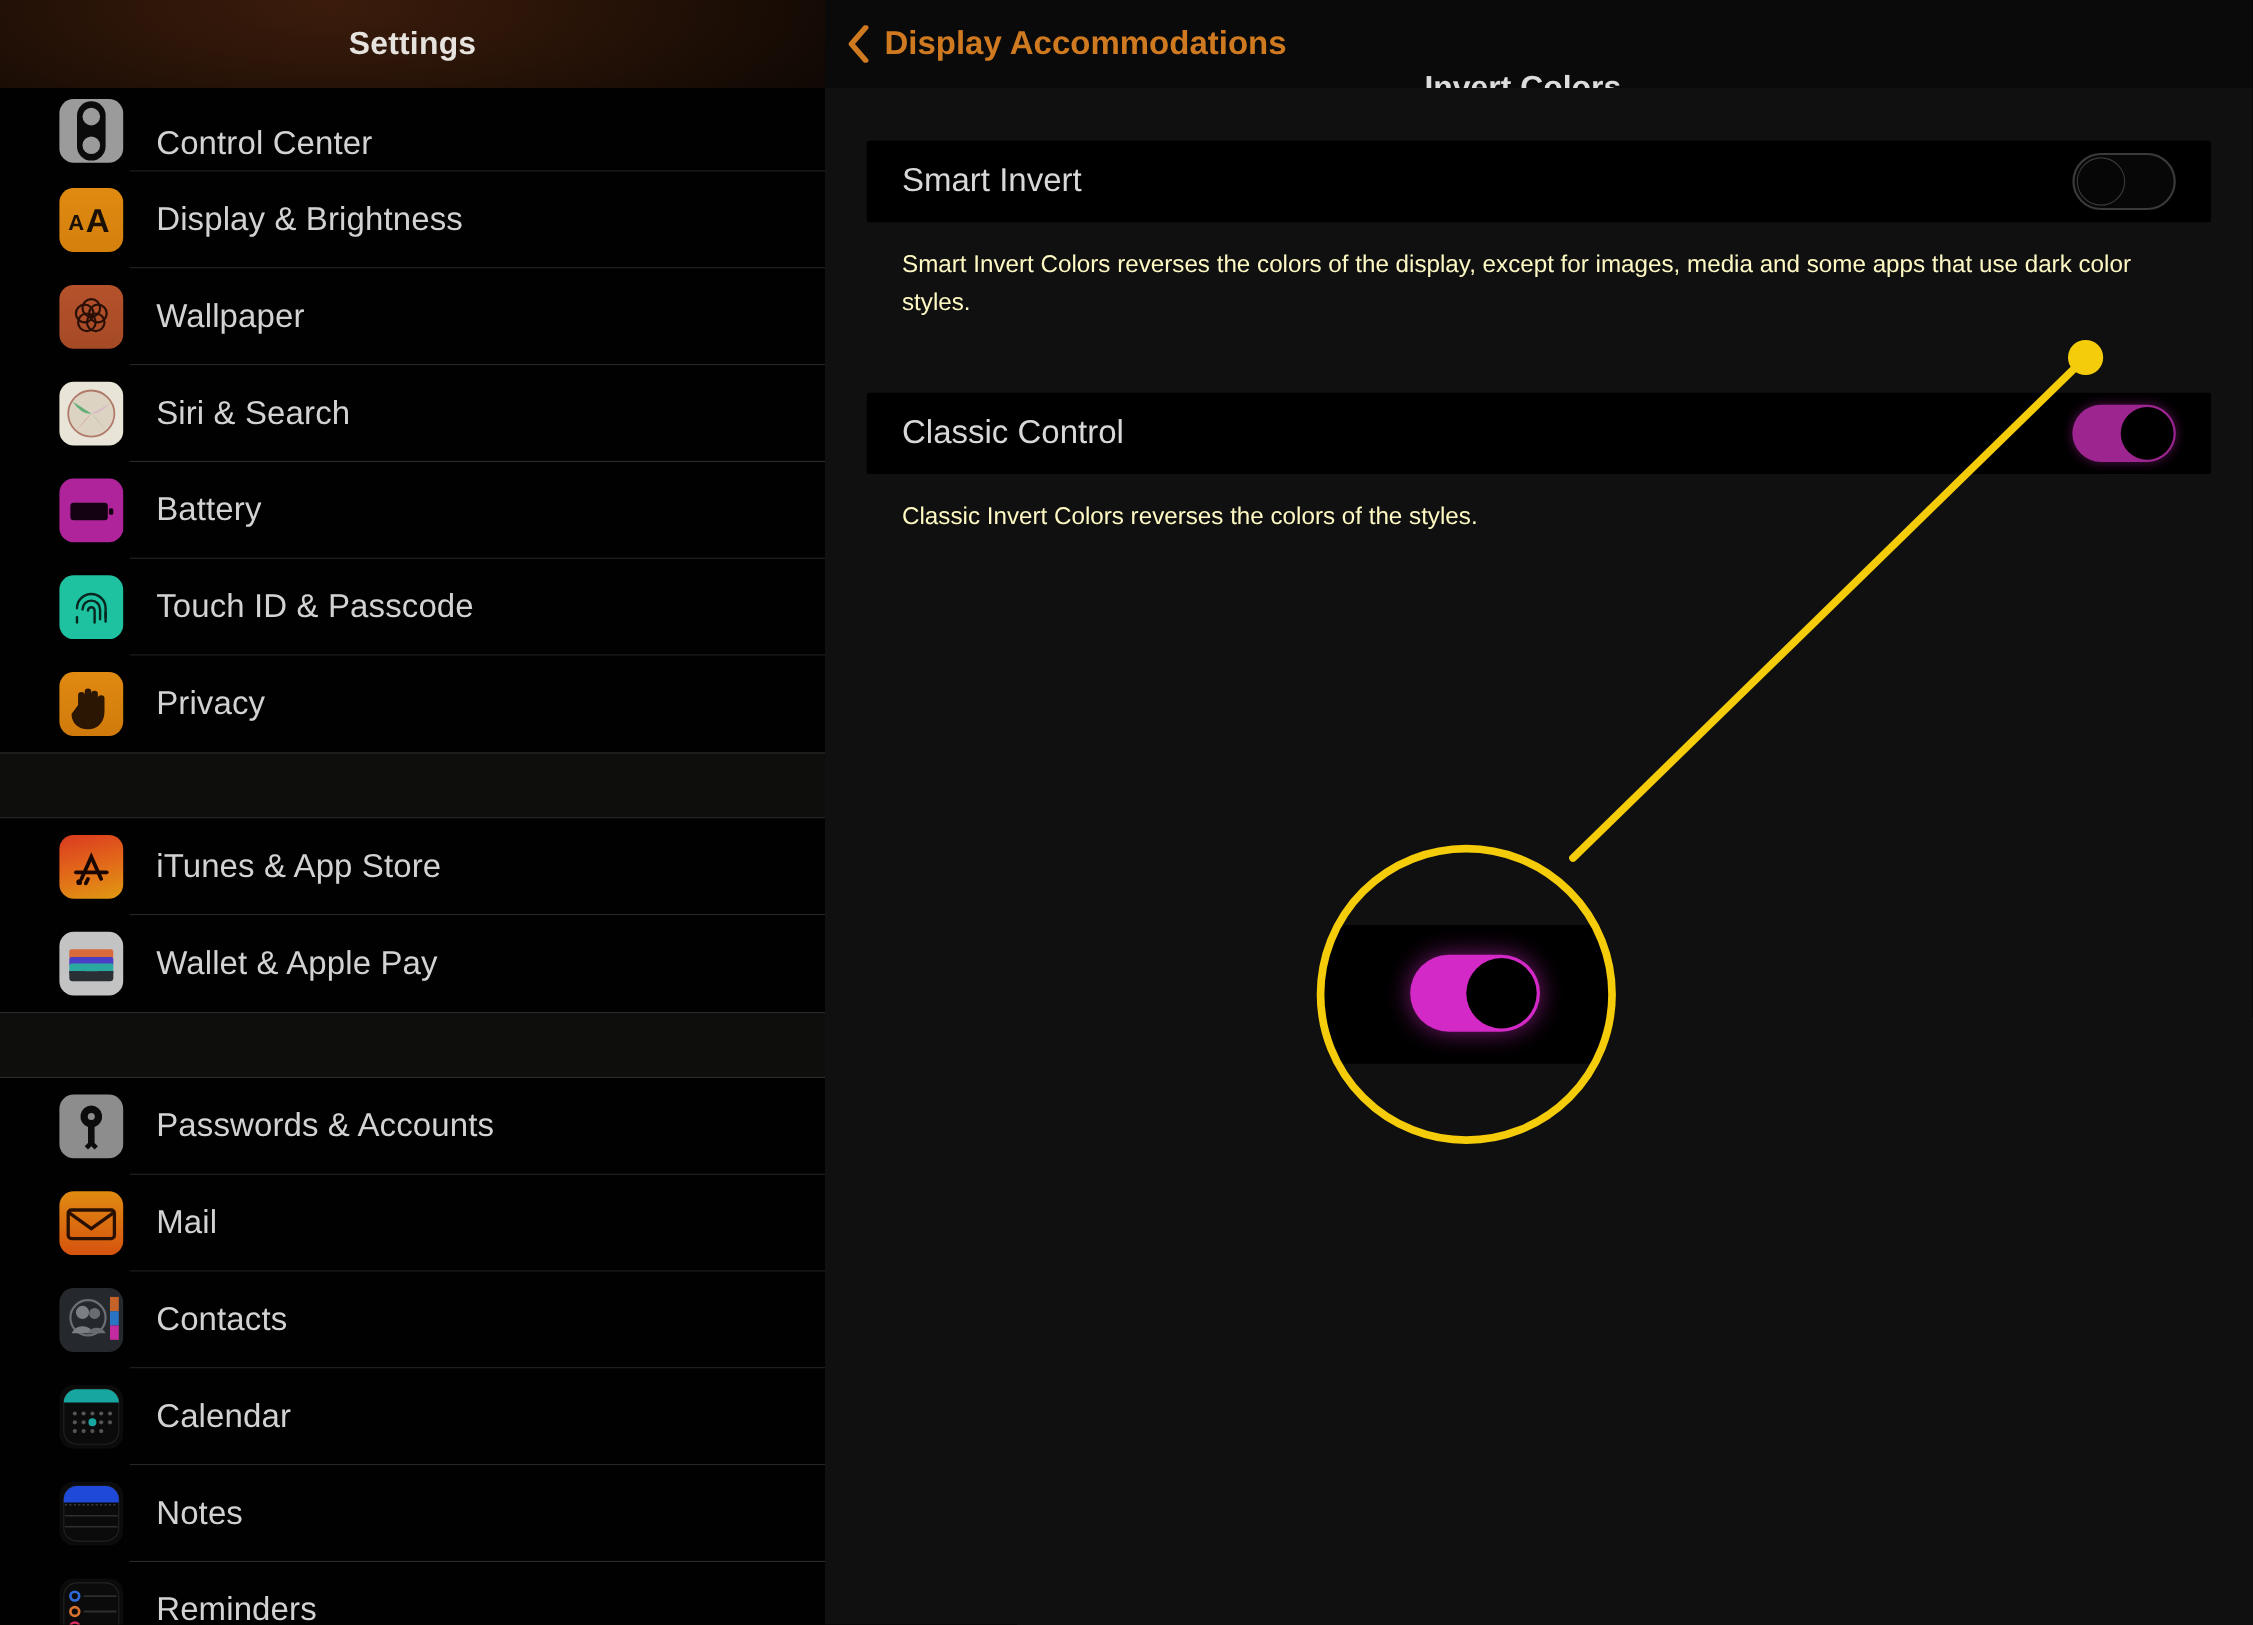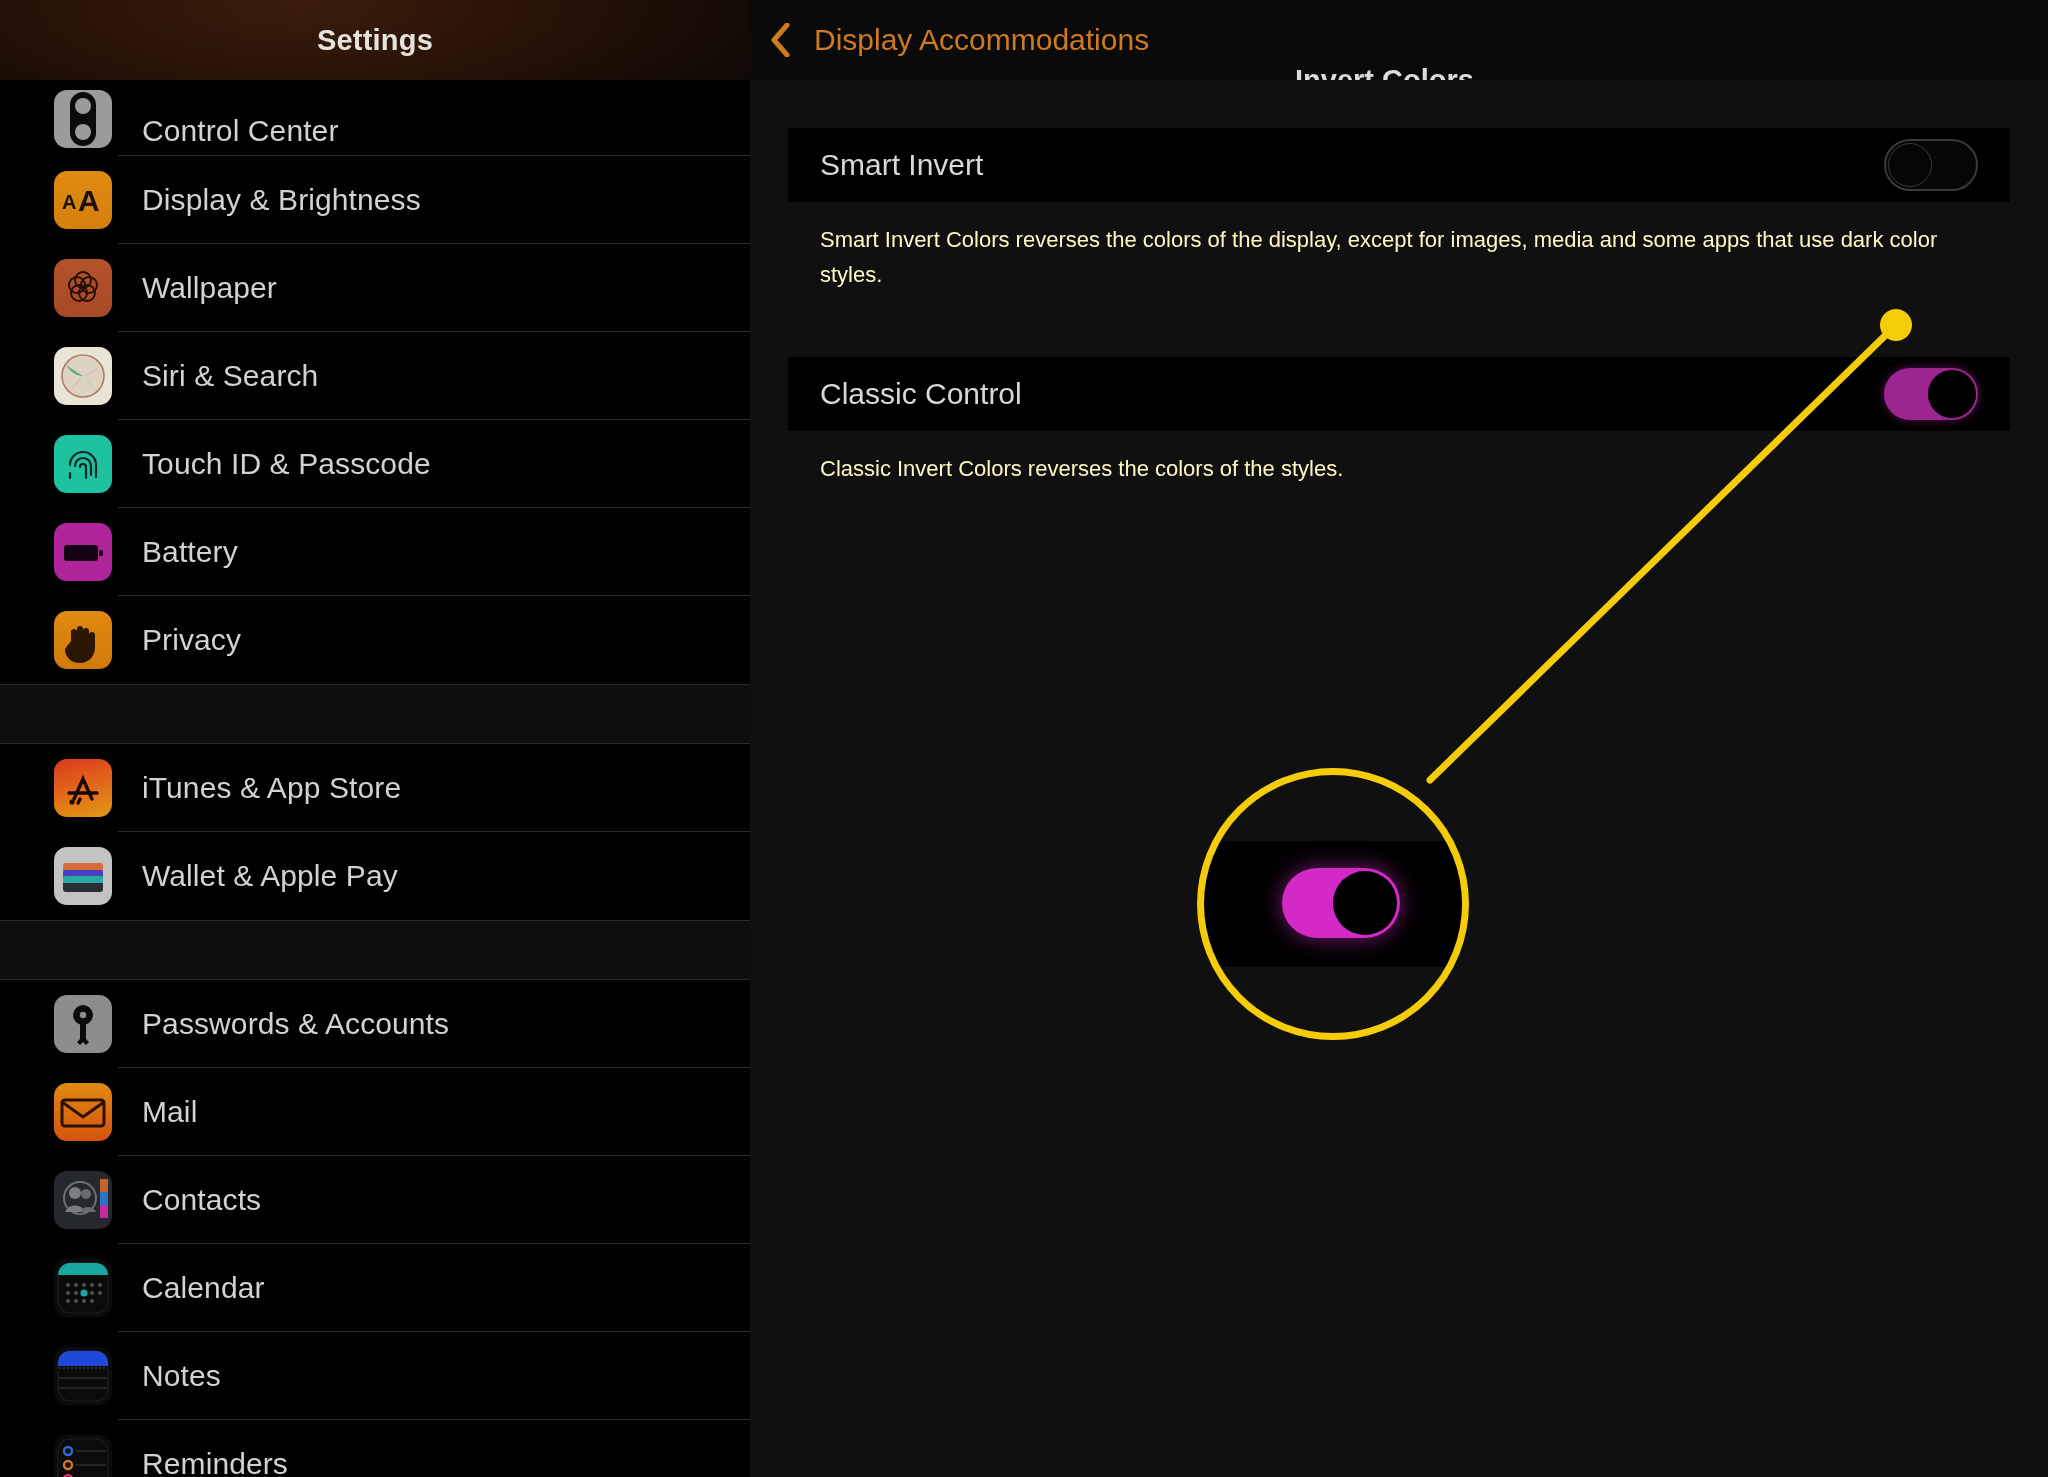--- a/index.html
+++ b/index.html
@@ -22,22 +22,22 @@
     position:absolute;left:750px;top:0;width:1298px;height:80px;
     background:#0a0a0a;
   }
   .settings-title{
     position:absolute;left:0;top:0;width:750px;height:80px;
     display:flex;align-items:center;justify-content:center;
     color:#e6e2de;font-size:29px;font-weight:bold;letter-spacing:.2px;
   }
   .back-btn{
     position:absolute;left:770px;top:0;height:80px;
-    display:flex;align-items:center;gap:24px;
-    color:#cf7a20;font-size:30px;cursor:pointer;
+    display:flex;align-items:center;gap:14px;
+    color:#cf7a20;font-size:30px;cursor:pointer;font-weight:bold;
   }
   .back-chev{display:block;width:20px;height:34px;flex:none;}
   .back-chev svg{display:block;}
   .page-title{
     position:absolute;left:1295px;top:0;height:80px;
     display:flex;align-items:center;
     color:#dcdcdc;font-size:29px;font-weight:bold;margin-top:40px;
   }
 
   
@@ -219,43 +219,43 @@
             <path d="M29 29 L42 44 Q34 34 29 29" fill="#6aa85e"></path>
           </g>
           <circle cx="29" cy="29" r="21" fill="none" stroke="#b07a6a" stroke-width="1.6"></circle>
         </svg>
       </span>
       <span class="sb-label">Siri &amp; Search</span>
       <span class="sb-sep"></span>
     </div>
 
     <div class="sb-row">
+      <span class="sb-icon ic-batt">
+        <svg viewBox="0 0 58 58">
+            <rect x="10" y="22" width="34" height="16" rx="3" fill="#140112"></rect>
+            <rect x="45" y="27" width="4" height="6" rx="1.5" fill="#140112"></rect>
+          </svg>
+      </span>
+      <span class="sb-label">Battery</span>
+      <span class="sb-sep"></span>
+    </div>
+
+    <div class="sb-row">
       <span class="sb-icon ic-tid">
         <svg viewBox="0 0 58 58">
             <g fill="none" stroke="#07271f" stroke-width="2.2" stroke-linecap="round">
           <path d="M16 30a13 13 0 0126 0v8"></path>
               <path d="M21 31a8 8 0 0116 0v9"></path>
               <path d="M26 32a3 3 0 016 0v11"></path>
               <path d="M16 38v5"></path>
               <path d="M42 34v8"></path>
             </g>
           </svg>
       </span>
       <span class="sb-label">Touch ID &amp; Passcode</span>
-      <span class="sb-sep"></span>
-    </div>
-
-    <div class="sb-row">
-      <span class="sb-icon ic-batt">
-        <svg viewBox="0 0 58 58">
-            <rect x="10" y="22" width="34" height="16" rx="3" fill="#140112"></rect>
-            <rect x="45" y="27" width="4" height="6" rx="1.5" fill="#140112"></rect>
-          </svg>
-      </span>
-      <span class="sb-label">Battery</span>
       <span class="sb-sep"></span>
     </div>
 
     <div class="sb-row">
       <span class="sb-icon ic-priv">
         <svg viewBox="0 0 58 58">
             <path d="M17 30v-9a3 3 0 016 0v-3a3 3 0 016 0v2a3 3 0 016 0v4a3 3 0 016 0v12c0 9-6 16-15 16s-15-6-15-14z" fill="#2a1602"></path>
           </svg>
       </span>
       <span class="sb-label">Privacy</span>

